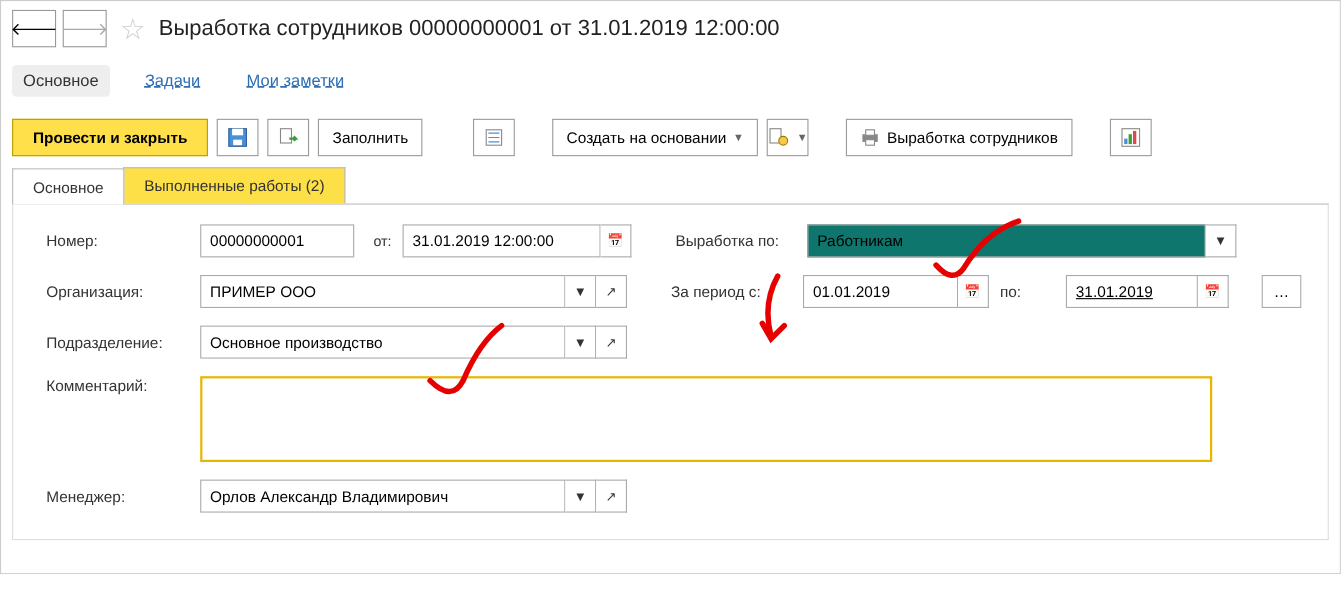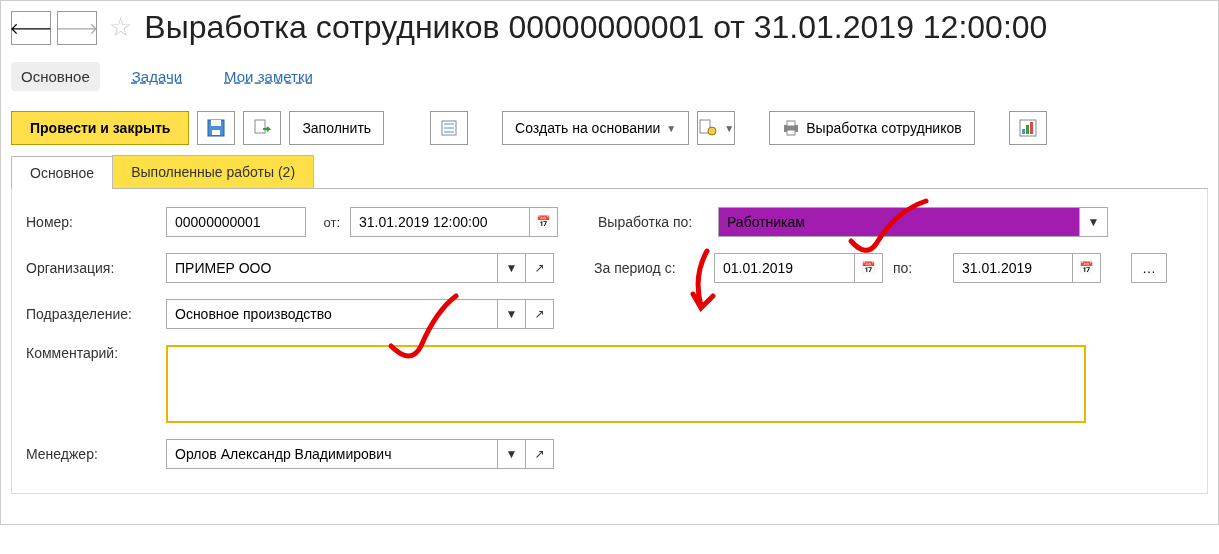--- a/index.html
+++ b/index.html
@@ -13,51 +13,51 @@
   }
   .window { border: 1px solid #ccc; padding: 8px 10px 30px 10px; position:relative; }
   .titlebar { display:flex; align-items:center; gap:6px; margin-bottom:16px; }
   .nav-btn {
     width:40px; height:34px; border:1px solid #999; background:#fff;
     display:inline-flex; align-items:center; justify-content:center;
     cursor:pointer; font-size:16px;
   }
   .nav-btn.disabled { color:#aaa; }
   .star { color:#ccc; font-size:26px; margin: 0 6px; }
-  .title { font-size:32px; color:#222; font-weight:normal; }
+  .title { font-size:20px; color:#222; font-weight:normal; }
   .navtabs { display:flex; align-items:center; gap:22px; margin:0 0 20px 0;}
   .navtab { font-size:15px; color:#333; padding:6px 10px;}
   .navtab.active { background:#eee; border-radius:4px;}
   .navtab.link { color:#2d6eb5; text-decoration:underline dashed; cursor:pointer;}
   .toolbar { display:flex; align-items:center; gap:8px; margin-bottom:10px;}
   .btn {
     height:34px; padding:0 12px; border:1px solid #999; background:#fff;
     display:inline-flex; align-items:center; gap:6px; cursor:pointer; font-size:14px;
   }
   .btn-yellow { background:#ffe04b; border-color:#b59a00; font-weight:bold; padding:0 18px;}
   .btn-icon { width:38px; justify-content:center; padding:0; }
   .toolbar-gap { width:30px; }
   .tabstrip { display:flex; border-bottom:1px solid #bbb; margin-top:4px;}
   .tab {
     padding:8px 18px; border:1px solid #bbb; border-bottom:none;
     background:#fde047; cursor:pointer; font-size:14px; margin-right:-1px;
   }
   .tab.active { background:#fff; position:relative; top:1px;}
-  .form { border:1px solid #ddd; border-top:none; padding:18px 14px 8px 14px;}
+  .form { border:1px solid #ddd; border-top:none; padding:18px 14px 8px 30px;}
   .row { display:flex; align-items:center; margin-bottom:16px; gap:10px;}
   .label { width:130px; color:#333; font-size:14px;}
   .input {
     height:30px; border:1px solid #aaa; padding:2px 8px; font-size:14px; background:#fff;
   }
   .input-wrap { display:inline-flex; align-items:stretch;}
   .input-wrap .addon {
     width:28px; border:1px solid #aaa; border-left:none; background:#fff;
     display:inline-flex; align-items:center; justify-content:center; cursor:pointer; font-size:12px;
   }
-  .select-hl { background:#a21caf; }
+  .select-hl { background:#0f766e; }
   .comment-area {
     border:2px solid #e8b500; width:920px; height:78px; padding:6px 8px; font-size:14px;
     resize:none; outline:none;
   }
   .second-col-label { width:110px; font-size:14px;}
   .period-label2 { width:30px; font-size:14px; text-align:left;}
   .ellipsis-btn { width:36px; height:30px; border:1px solid #aaa; background:#fff; font-size:14px; display:inline-flex; align-items:center; justify-content:center; cursor:pointer;}
   svg { display:block; }
   .annot { position:absolute; pointer-events:none; }
 </style>
@@ -175,21 +175,21 @@
         <span class="addon">↗</span>
       </div>
       <span style="width:20px"></span>
       <span class="second-col-label">За период с:</span>
       <div class="input-wrap">
         <input class="input" style="width: 141px;" value="01.01.2019">
         <span class="addon">📅</span>
       </div>
       <span class="period-label2" style="text-align:left;width:50px">по:</span>
       <div class="input-wrap">
-        <input class="input" style="width: 120px;" value="31.01.2019">
+        <input class="input" style="width: 120px; text-decoration: underline;" value="31.01.2019">
         <span class="addon">📅</span>
       </div>
       <span style="width:10px"></span>
       <button class="ellipsis-btn">…</button>
     </div>
 
     <div class="row">
       <span class="label">Подразделение:</span>
       <div class="input-wrap">
         <input class="input" style="width: 332px;" value="Основное производство">

